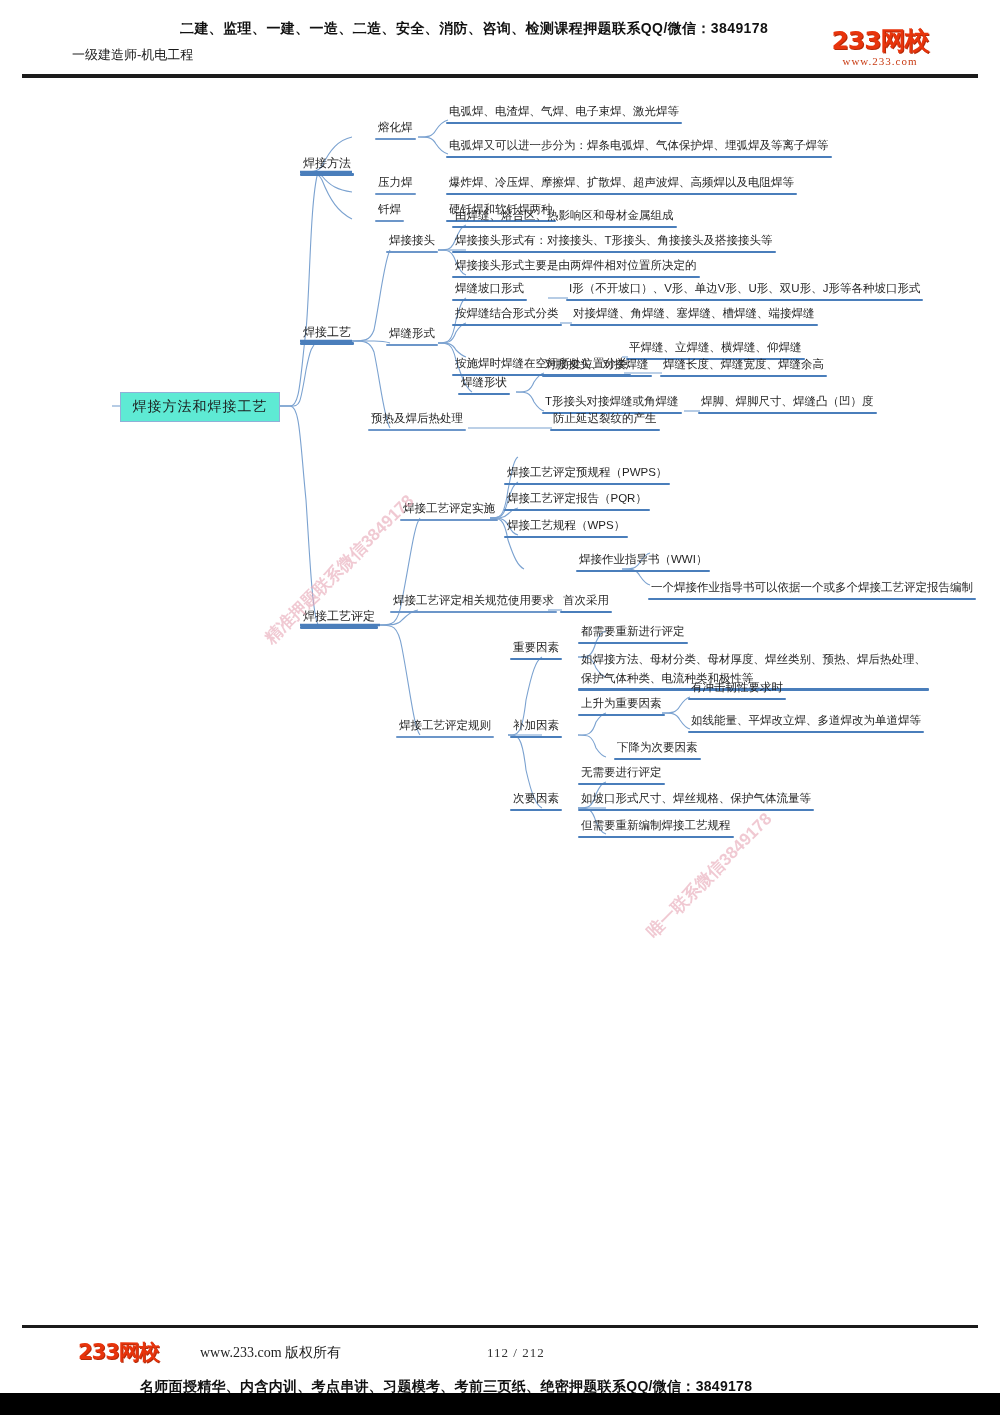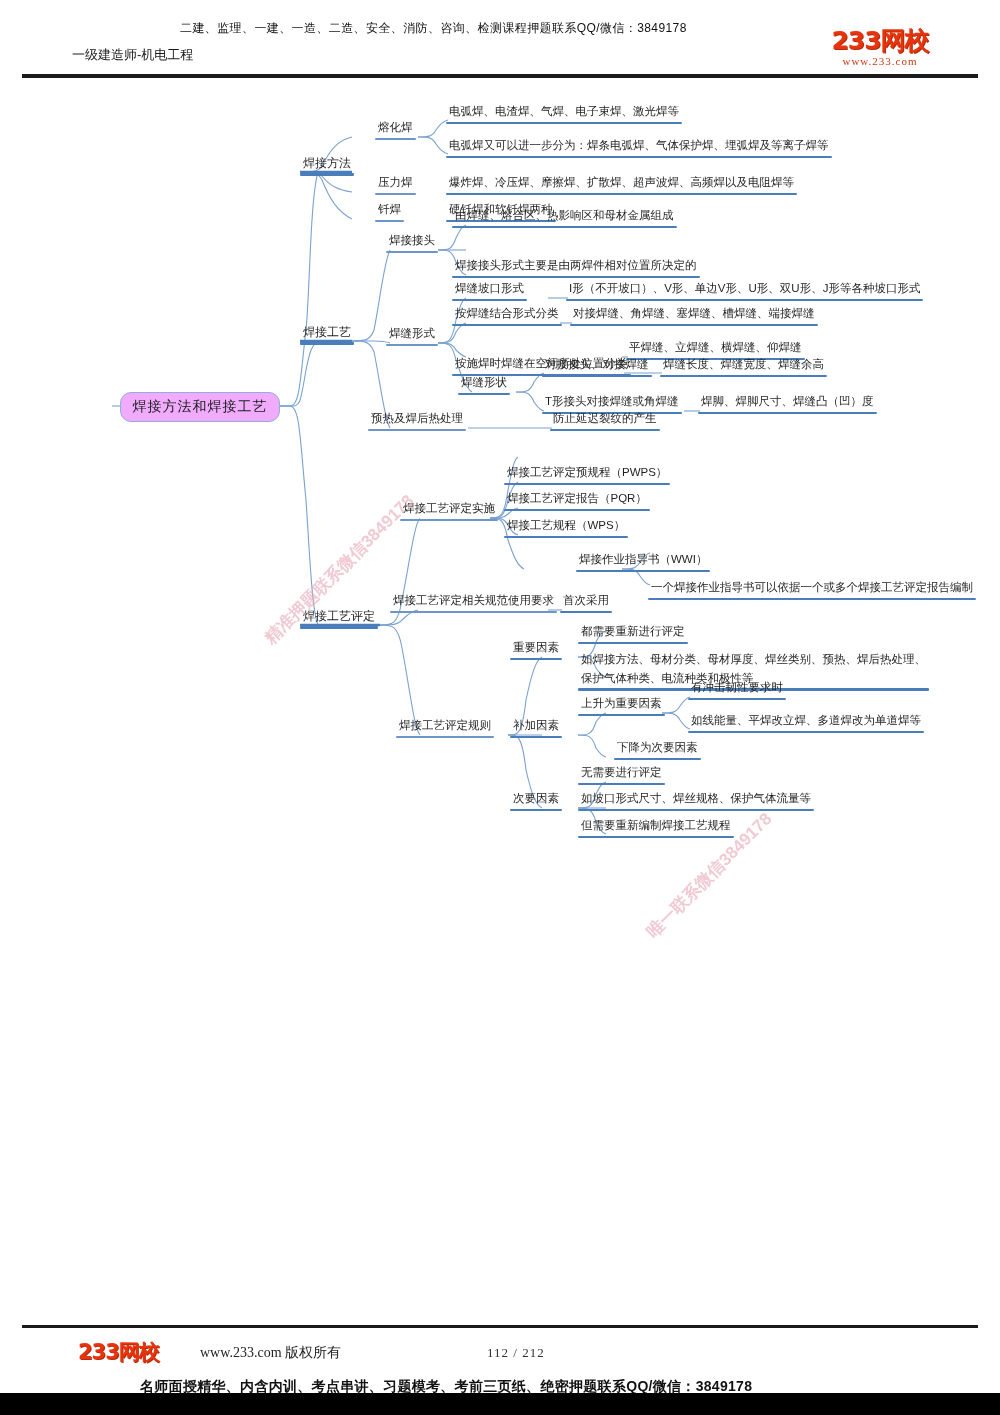--- a/index.html
+++ b/index.html
@@ -6,21 +6,21 @@
   body{
     width:1000px;height:1415px;background:#ffffff;position:relative;
     font-family:"Liberation Sans","DejaVu Sans",sans-serif;
     overflow:hidden;
   }
   .page{position:absolute;inset:0;}
 
   
   .hdr-promo{
     position:absolute;left:180px;top:20px;width:660px;
-    font-size:12px;font-weight:normal;color:#111;letter-spacing:.4px;
+    font-size:14px;font-weight:bold;color:#111;letter-spacing:.4px;
     white-space:nowrap;
   }
   .hdr-subject{
     position:absolute;left:72px;top:46px;
     font-size:13px;color:#1a1a1a;white-space:nowrap;
   }
   .logo233{
     position:absolute;right:58px;top:28px;width:124px;height:44px;
     text-align:center;
   }
@@ -75,21 +75,21 @@
   .node.lvl1 .n-txt{font-size:12px;}
   .node.lvl1 .n-bar{background:#4a7ebb;height:3px;}
   .node.lvl2 .n-bar{background:#6c96c9;}
   .node.lvl3 .n-bar{background:#4a7ebb;}
   .node.lvl4 .n-bar{background:#4a7ebb;}
   .node.two-line .n-txt{line-height:1.45;}
 
   
   .root{
     position:absolute;left:120px;top:392px;width:158px;height:28px;
-    background:#f0abfc;border:1px solid #8fb0d8;border-radius:11px;
+    background:#5eead4;border:1px solid #8fb0d8;border-radius:0;
     display:flex;align-items:center;justify-content:center;
     font-size:14px;color:#1a1a1a;letter-spacing:1px;
   }
 
   
   .wm{
     position:absolute;color:#e8a9b8;opacity:.62;white-space:nowrap;
     font-size:17px;font-weight:bold;pointer-events:none;
   }
   .wm1{left:276px;top:626px;transform:rotate(-45deg);transform-origin:left bottom;}
@@ -233,20 +233,24 @@
     <span class="n-txt">硬钎焊和软钎焊两种</span>
     <span class="n-bar"></span>
   </div>
 
   <div class="node lvl2" style="left:386px;top:233px;">
     <span class="n-txt">焊接接头</span>
     <span class="n-bar"></span>
   </div>
   <div class="node lvl3" style="left:452px;top:208px;">
     <span class="n-txt">由焊缝、熔合区、热影响区和母材金属组成</span>
+    <span class="n-bar"></span>
+  </div>
+  <div class="node lvl3" style="left:452px;top:233px;">
+    <span class="n-txt">焊接接头形式有：对接接头、T形接头、角接接头及搭接接头等</span>
     <span class="n-bar"></span>
   </div>
   <div class="node lvl3" style="left:452px;top:258px;">
     <span class="n-txt">焊接接头形式主要是由两焊件相对位置所决定的</span>
     <span class="n-bar"></span>
   </div>
 
   <div class="node lvl2" style="left:386px;top:326px;">
     <span class="n-txt">焊缝形式</span>
     <span class="n-bar"></span>

